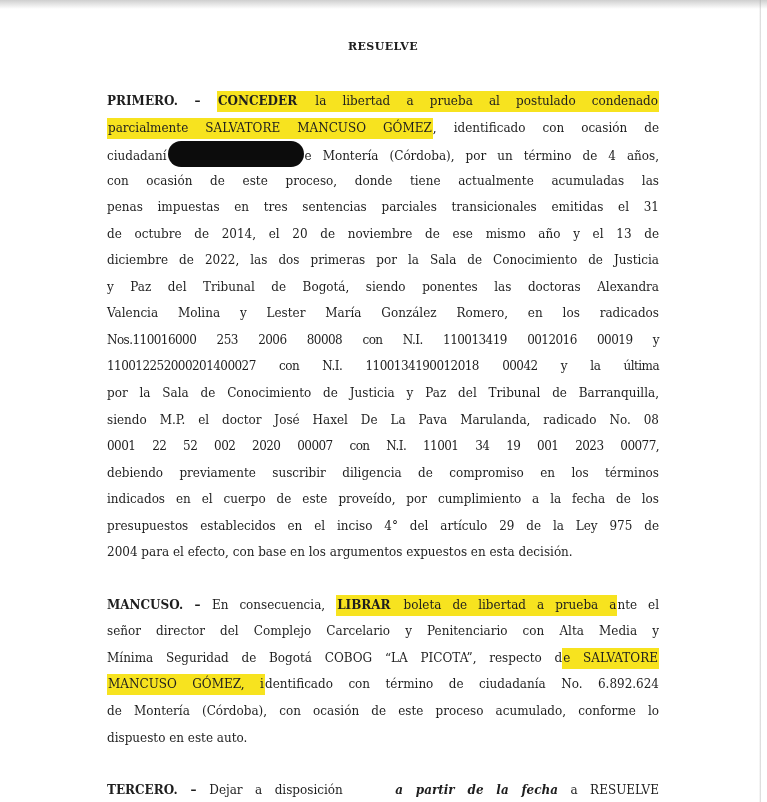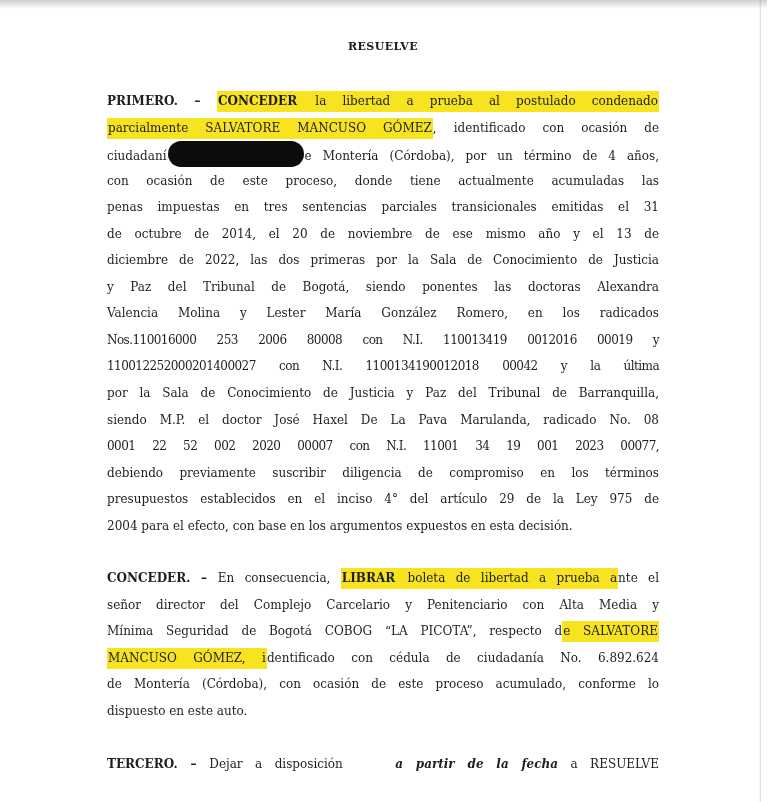--- a/index.html
+++ b/index.html
@@ -99,28 +99,29 @@
           <div class="line"><span>de octubre de 2014, el 20 de noviembre de ese mismo año y el 13 de</span></div>
           <div class="line"><span>diciembre de 2022, las dos primeras por la Sala de Conocimiento de Justicia</span></div>
           <div class="line"><span>y Paz del Tribunal de Bogotá, siendo ponentes las doctoras Alexandra</span></div>
           <div class="line"><span>Valencia Molina y Lester María González Romero, en los radicados</span></div>
           <div class="line digits"><span>Nos.110016000 253 2006 80008 con N.I. 110013419 0012016 00019 y</span></div>
           <div class="line digits"><span>110012252000201400027 con N.I. 1100134190012018 00042 y la última</span></div>
           <div class="line"><span>por la Sala de Conocimiento de Justicia y Paz del Tribunal de Barranquilla,</span></div>
           <div class="line"><span>siendo M.P. el doctor José Haxel De La Pava Marulanda, radicado No. 08</span></div>
           <div class="line digits"><span>0001 22 52 002 2020 00007 con N.I. 11001 34 19 001 2023 00077,</span></div>
           <div class="line"><span>debiendo previamente suscribir diligencia de compromiso en los términos</span></div>
+          <div class="line"><span>indicados en el cuerpo de este proveído, por cumplimiento a la fecha de los</span></div>
           <div class="line"><span>presupuestos establecidos en el inciso 4° del artículo 29 de la Ley 975 de</span></div>
           <div class="line last"><span>2004 para el efecto, con base en los argumentos expuestos en esta decisión.</span></div>
         </div>
         <div class="para para-segundo">
-          <div class="line"><span class="b">CONCEDER. – </span><span>En consecuencia, </span><span class="b hl">LIBRAR</span><span class="hl"> boleta de libertad a prueba a</span><span>nte el</span></div>
+          <div class="line"><span class="b">MANCUSO. – </span><span>En consecuencia, </span><span class="b hl">LIBRAR</span><span class="hl"> boleta de libertad a prueba a</span><span>nte el</span></div>
           <div class="line"><span>señor director del Complejo Carcelario y Penitenciario con Alta Media y</span></div>
           <div class="line"><span>Mínima Seguridad de Bogotá COBOG “LA PICOTA”, respecto d</span><span class="hl">e SALVATORE</span></div>
-          <div class="line"><span class="hl">MANCUSO GÓMEZ, i</span><span>dentificado con cédula de ciudadanía No. 6.892.624</span></div>
+          <div class="line"><span class="hl">MANCUSO GÓMEZ, i</span><span>dentificado con término de ciudadanía No. 6.892.624</span></div>
           <div class="line"><span>de Montería (Córdoba), con ocasión de este proceso acumulado, conforme lo</span></div>
           <div class="line last"><span>dispuesto en este auto.</span></div>
         </div>
         <div class="para para-tercero">
           <div class="line"><span class="b">TERCERO. – </span><span>Dejar a disposición </span><span class="bi">a partir de la fecha</span><span> a RESUELVE</span></div>
         </div>
       </div>
   </div>
 </div>
 

